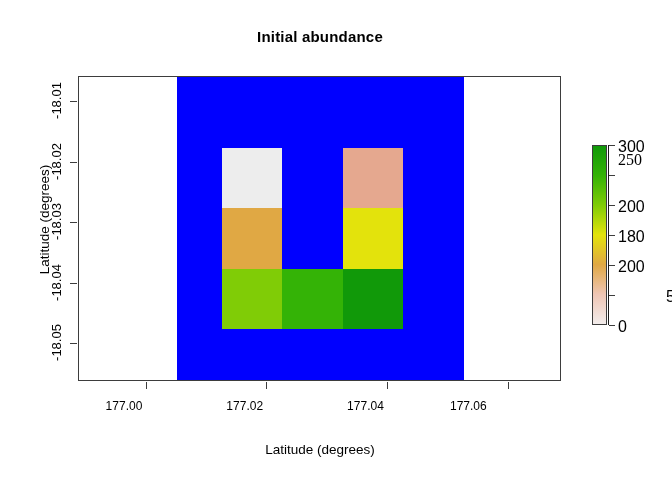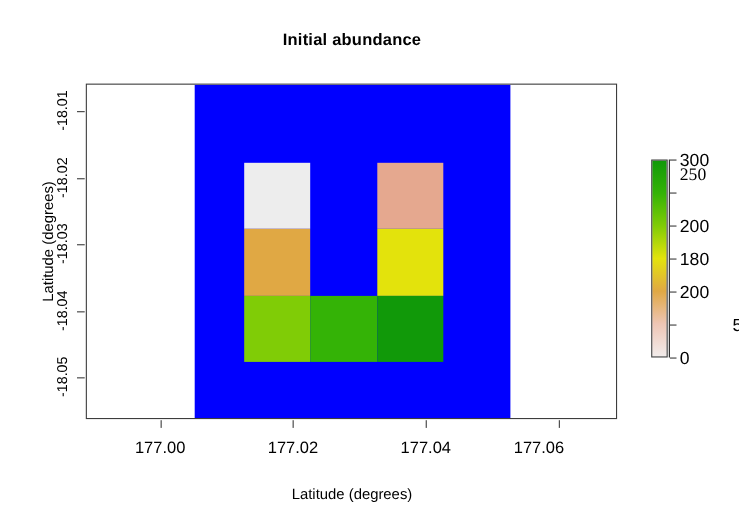--- a/index.html
+++ b/index.html
@@ -55,22 +55,21 @@
   
   .tick-mark {
     position: absolute;
     background: #3d3d3d;
   }
   .tick-x { width: 1px; height: 7px; }
   .tick-y { height: 1px; width: 7px; }
 
   .tick-label-x {
     position: absolute;
-    font-size: 15px;
-    text-align: center;
+    font-size: 12px;
     width: 80px;
     white-space: nowrap;
   }
   .tick-label-y {
     position: absolute;
     font-size: 13px;
     white-space: nowrap;
     transform-origin: 50% 50%;
     transform: rotate(-90deg);
     width: 80px;

